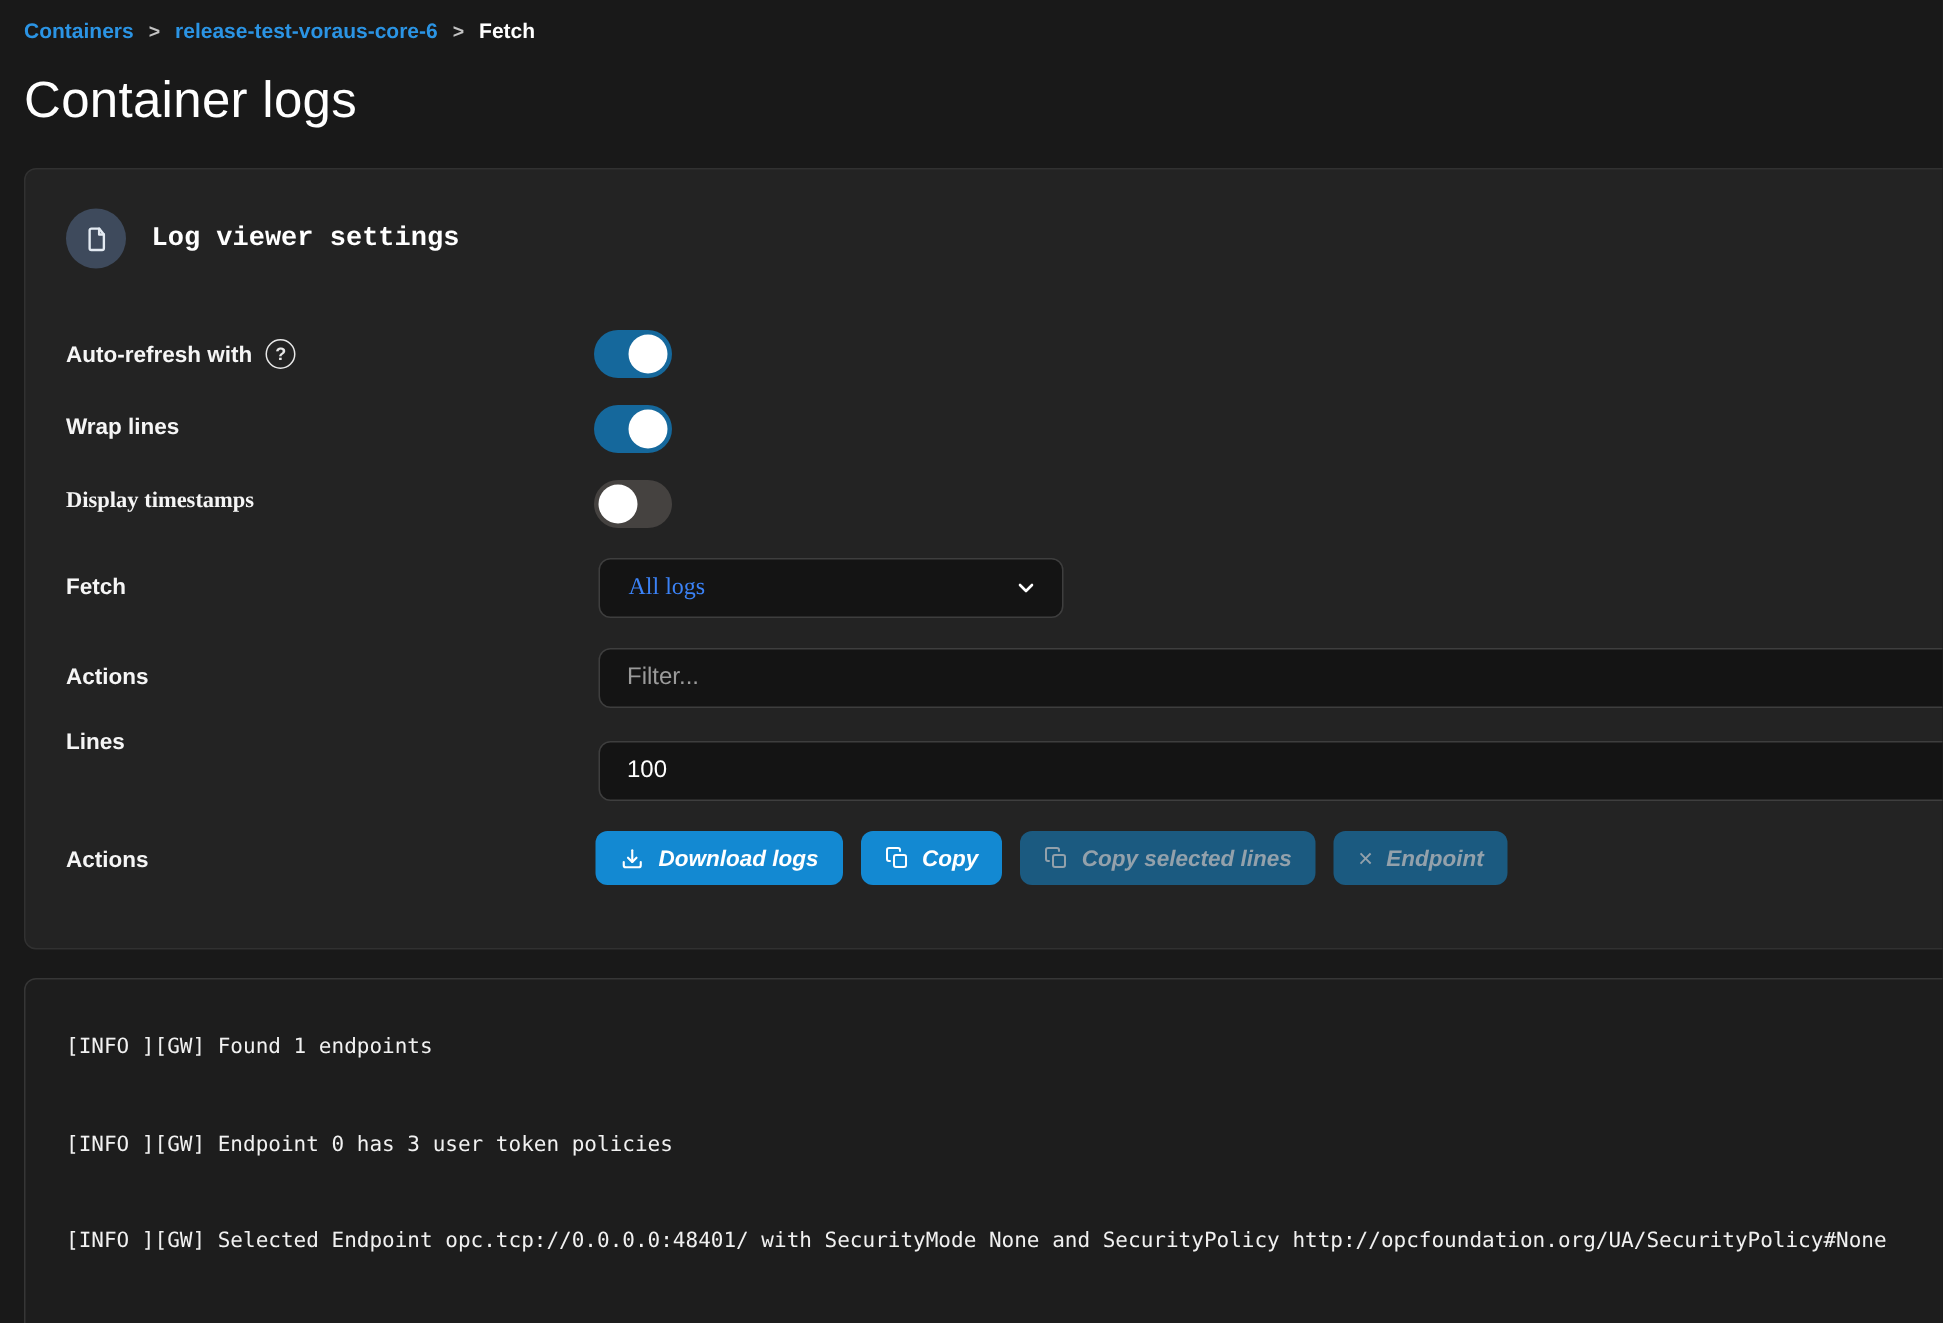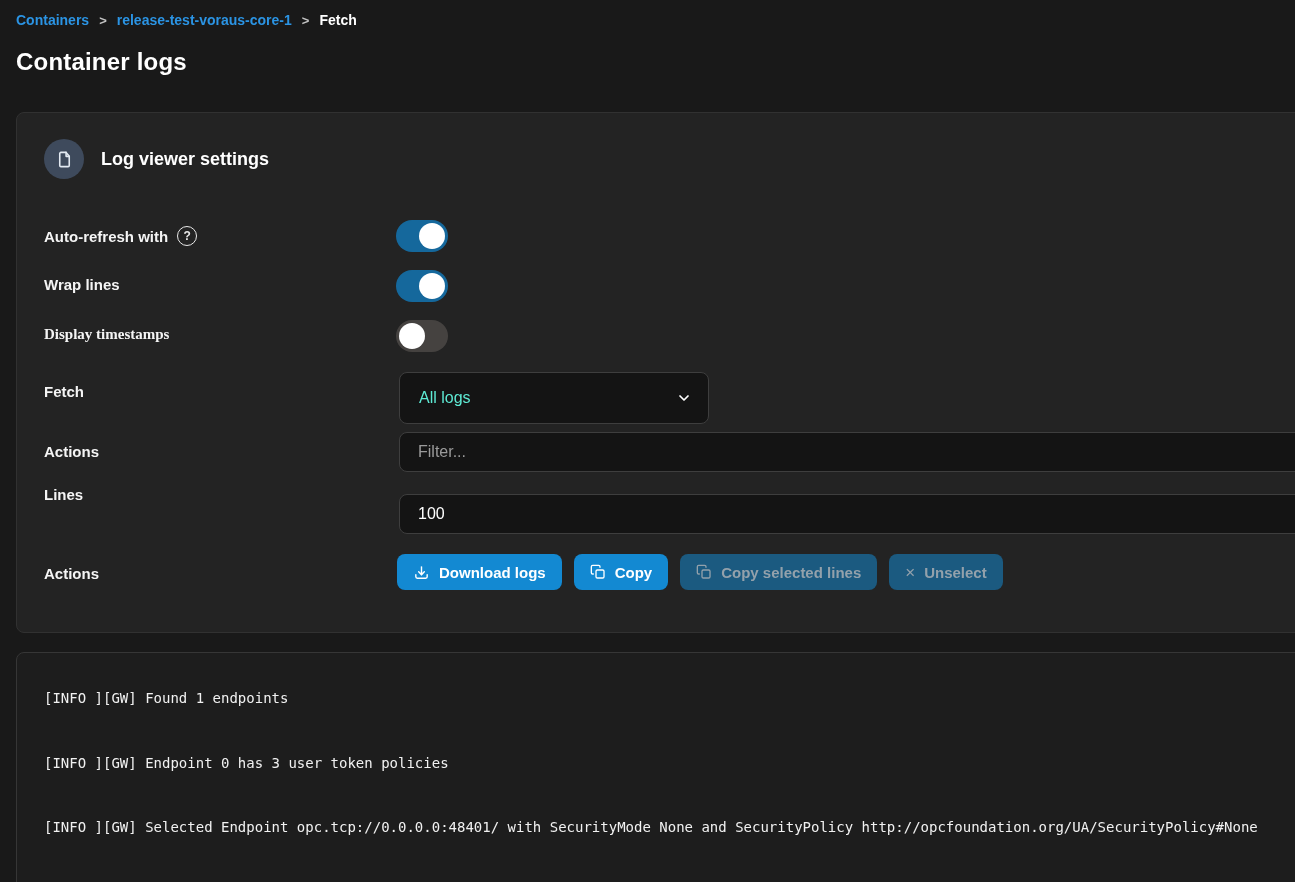--- a/index.html
+++ b/index.html
@@ -26,59 +26,59 @@
     color:var(--text);
     font-family:"Liberation Sans", sans-serif;
     position:relative;
   }
   
   .breadcrumb{position:absolute;top:12px;left:16px;display:flex;align-items:flex-end;gap:10px;font-size:14px;font-weight:600;}
   .breadcrumb .crumb-link{color:var(--link);text-decoration:none;cursor:pointer;}
   .breadcrumb .crumb-current{color:#ffffff;}
   .breadcrumb .sep{color:#c3c3c3;font-size:13px;}
   
-  .page-title{position:absolute;top:48px;left:16px;font-size:24px;font-weight:700;color:#ffffff;letter-spacing:.2px;}
+  .page-title{position:absolute;top:48px;left:16px;font-size:34px;font-weight:400;color:#ffffff;letter-spacing:.2px;}
   
   .card{position:absolute;top:112px;left:16px;width:1480px;height:521px;background:var(--card);border:1px solid var(--card-border);border-radius:8px;}
   .card-header{position:absolute;top:26px;left:27px;display:flex;align-items:center;gap:17px;}
   .icon-circle{width:40px;height:40px;border-radius:50%;background:#3e4a5c;display:flex;align-items:center;justify-content:center;color:#e3eaf2;}
-  .card-title{font-size:18px;font-weight:700;color:#ffffff;}
+  .card-title{font-size:18px;font-weight:700;color:#ffffff;font-family:Liberation Mono, monospace;}
   .row-label{position:absolute;left:27px;font-size:15px;font-weight:600;color:var(--text);display:flex;align-items:center;gap:9px;}
   .q-icon{display:inline-flex;width:20px;height:20px;border:1.7px solid #e9e9e9;border-radius:50%;align-items:center;justify-content:center;font-size:12px;font-weight:700;color:#e9e9e9;cursor:pointer;}
   
   .toggle{position:absolute;left:379px;width:52px;height:32px;border-radius:16px;cursor:pointer;}
   .toggle[data-state="on"]{background:var(--toggle-on);}
   .toggle[data-state="off"]{background:var(--toggle-off);}
   .toggle::after{content:"";position:absolute;top:3px;width:26px;height:26px;border-radius:50%;background:#ffffff;}
   .toggle[data-state="on"]::after{left:23px;}
   .toggle[data-state="off"]::after{left:3px;}
   
-  .select-box{position:absolute;left:382px;width:310px;height:52px;background:var(--input-bg);border:1px solid var(--input-border);border-radius:8px;display:flex;align-items:center;padding:0 16px 0 19px;font-size:16px;color:#5eead4;cursor:pointer;}
+  .select-box{position:absolute;left:382px;width:310px;height:40px;background:var(--input-bg);border:1px solid var(--input-border);border-radius:8px;display:flex;align-items:center;padding:0 16px 0 19px;font-size:16px;color:#3b82f6;cursor:pointer;font-family:Liberation Serif, serif;}
   .select-box .sel-value{flex:1;}
   .select-box svg{color:#ffffff;}
   .text-input{position:absolute;left:382px;width:calc(100% - 398px);height:40px;background:var(--input-bg);border:1px solid var(--input-border);border-radius:8px;color:#ffffff;font-size:16px;padding:0 18px;font-family:"Liberation Sans", sans-serif;outline:none;}
   .text-input::placeholder{color:var(--muted);}
   
   .btn-row{position:absolute;left:380px;top:441px;display:flex;gap:12px;}
-  .btn{display:inline-flex;align-items:center;gap:9px;height:36px;padding:0 16px;border:none;border-radius:8px;background:var(--primary);color:#ffffff;font-size:15px;font-weight:600;font-family:"Liberation Sans", sans-serif;cursor:pointer;white-space:nowrap;}
+  .btn{display:inline-flex;align-items:center;gap:9px;height:36px;padding:0 16px;border:none;border-radius:8px;background:var(--primary);color:#ffffff;font-size:15px;font-weight:600;font-family:"Liberation Sans", sans-serif;cursor:pointer;white-space:nowrap;font-style:italic;}
   .btn[data-enabled="false"]{background:var(--disabled-bg);color:var(--disabled-text);cursor:default;}
   .btn svg{flex:0 0 auto;}
   .x-glyph{font-size:17px;font-weight:400;line-height:1;}
   
   .log-panel{position:absolute;top:652px;left:16px;width:1480px;height:320px;background:var(--log-bg);border:1px solid var(--log-border);border-radius:8px;overflow:hidden;padding:0 0 0 27px;}
   .log-content{margin-top:-8px;font-family:"DejaVu Sans Mono", monospace;font-size:14px;line-height:21.5px;white-space:pre;color:#f1f1f1;}
   .log-line{cursor:pointer;}
 </style>
 </head>
 <body>
 
 <nav class="breadcrumb">
   <a class="crumb-link">Containers</a>
   <span class="sep">&gt;</span>
-  <a class="crumb-link">release-test-voraus-core-1</a>
+  <a class="crumb-link">release-test-voraus-core-6</a>
   <span class="sep">&gt;</span>
   <span class="crumb-current">Fetch</span>
 </nav>
 
 <h1 class="page-title">Container logs</h1>
 
 <section class="card">
 
   <div class="card-header">
     <span class="icon-circle">
@@ -147,21 +147,21 @@
     </button>
     <button class="btn" data-enabled="false">
       <svg width="16" height="16" viewBox="0 0 24 24" fill="none" stroke="currentColor" stroke-width="2" stroke-linecap="round" stroke-linejoin="round">
         <rect x="9" y="9" width="12" height="12" rx="2"></rect>
           <path d="M5 15H4a2 2 0 0 1-2-2V4a2 2 0 0 1 2-2h9a2 2 0 0 1 2 2v1"></path>
       </svg>
       <span>Copy selected lines</span>
     </button>
     <button class="btn" data-enabled="false">
       <span class="x-glyph">×</span>
-      <span>Unselect</span>
+      <span>Endpoint</span>
     </button>
   </div>
 </section>
 
 <section class="log-panel">
   <div class="log-content">
     <div class="log-line" data-level="info">[INFO ][GW] Found 1 endpoints</div>
     <div class="log-line" data-level="info">[INFO ][GW] Endpoint 0 has 3 user token policies</div>
     <div class="log-line" data-level="info">[INFO ][GW] Selected Endpoint opc.tcp://0.0.0.0:48401/ with SecurityMode None and SecurityPolicy http://opcfoundation.org/UA/SecurityPolicy#None</div>
     <div class="log-line" data-level="info">[INFO ][GW] Selected UserTokenPolicy anonymous with UserTokenType Anonymous and SecurityPolicy http://opcfoundation.org/UA/SecurityPolicy#None</div>

